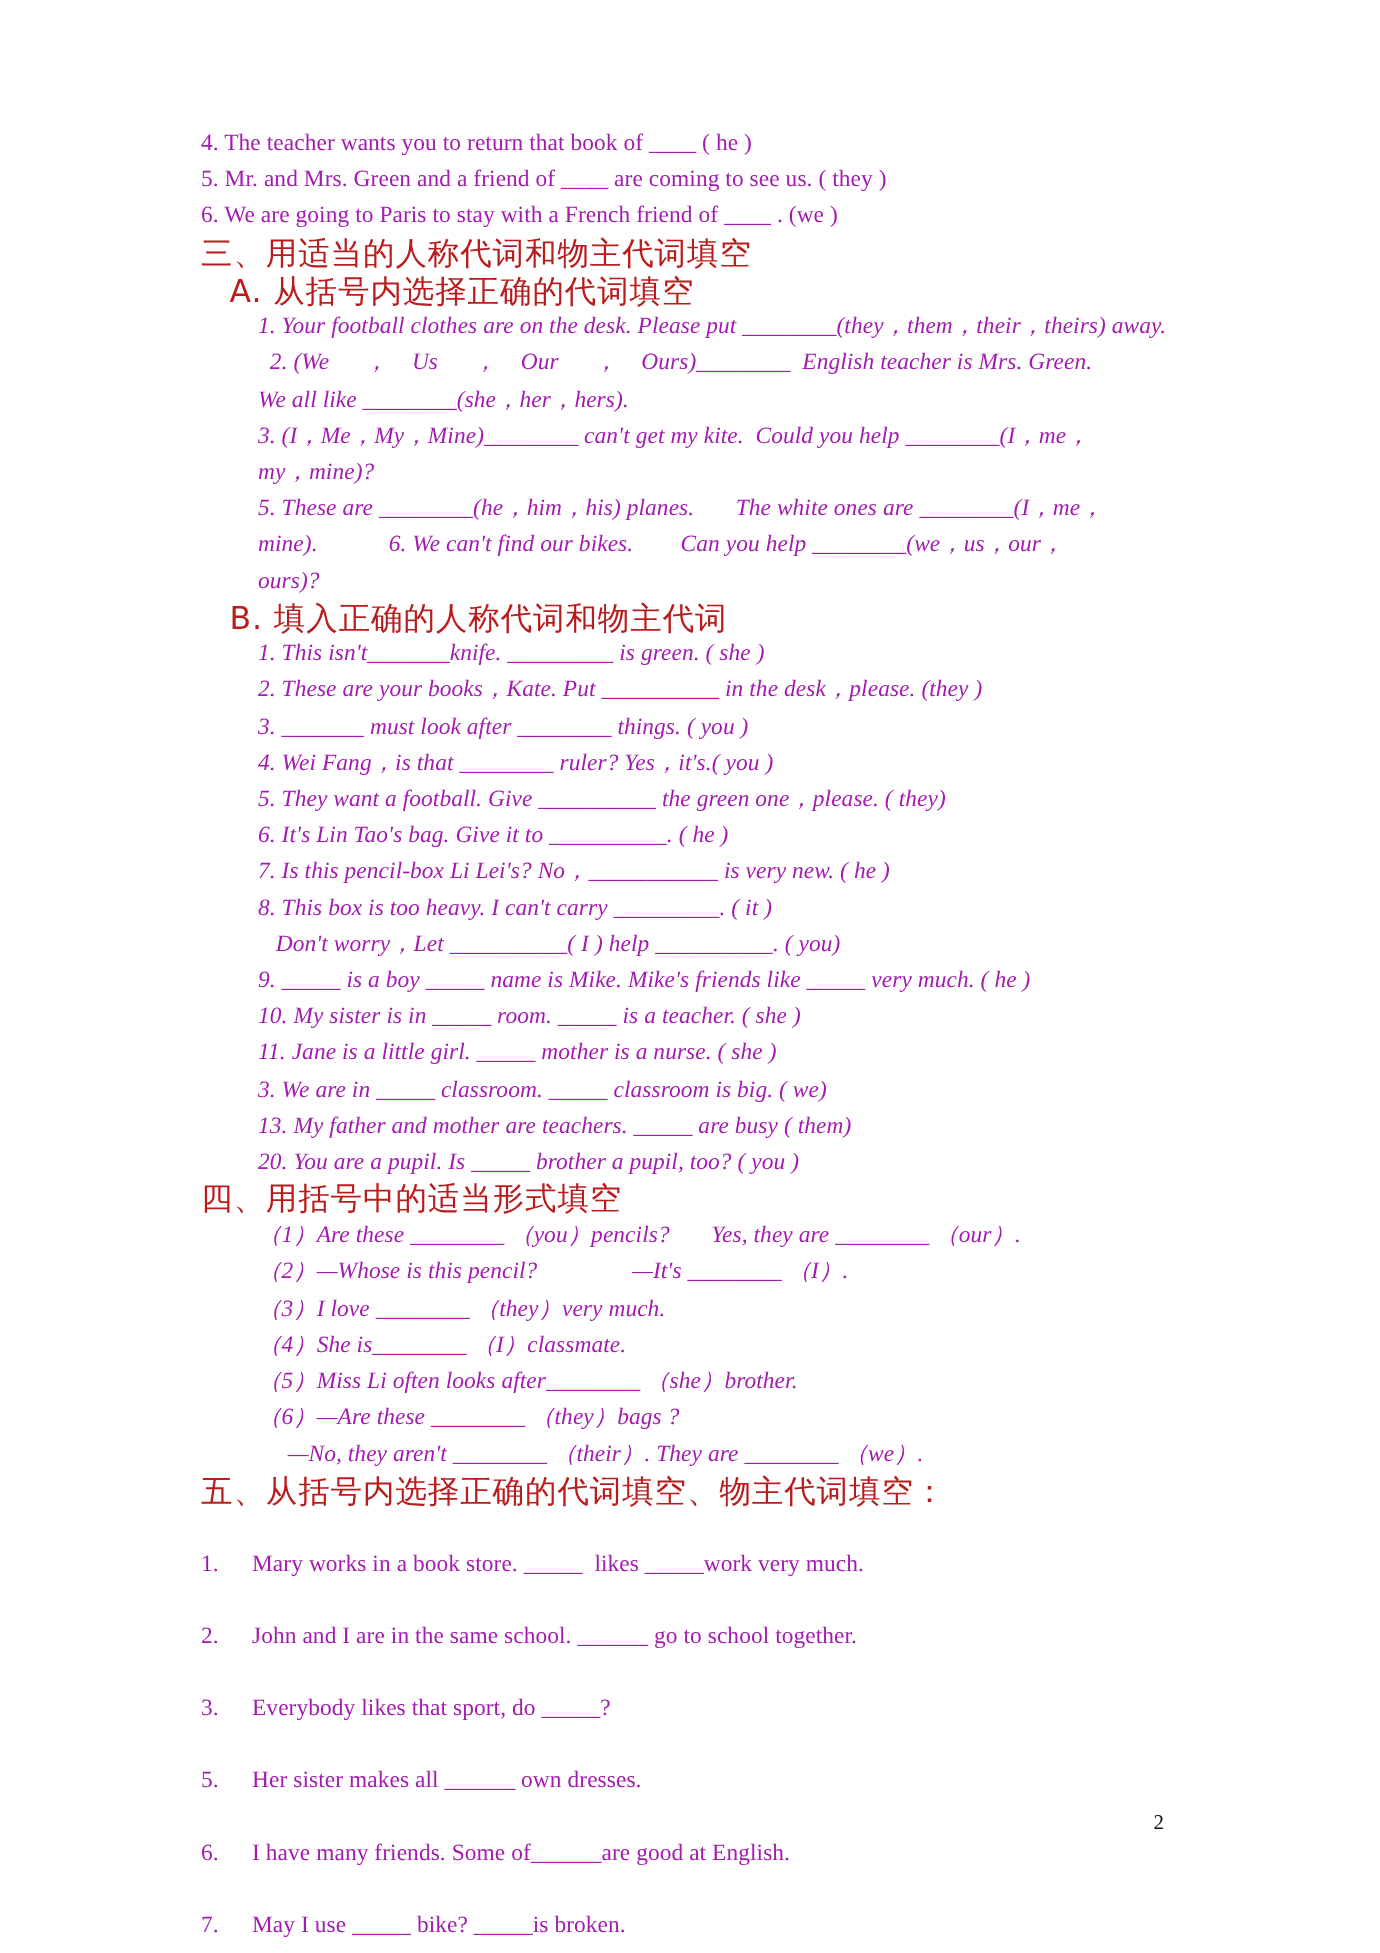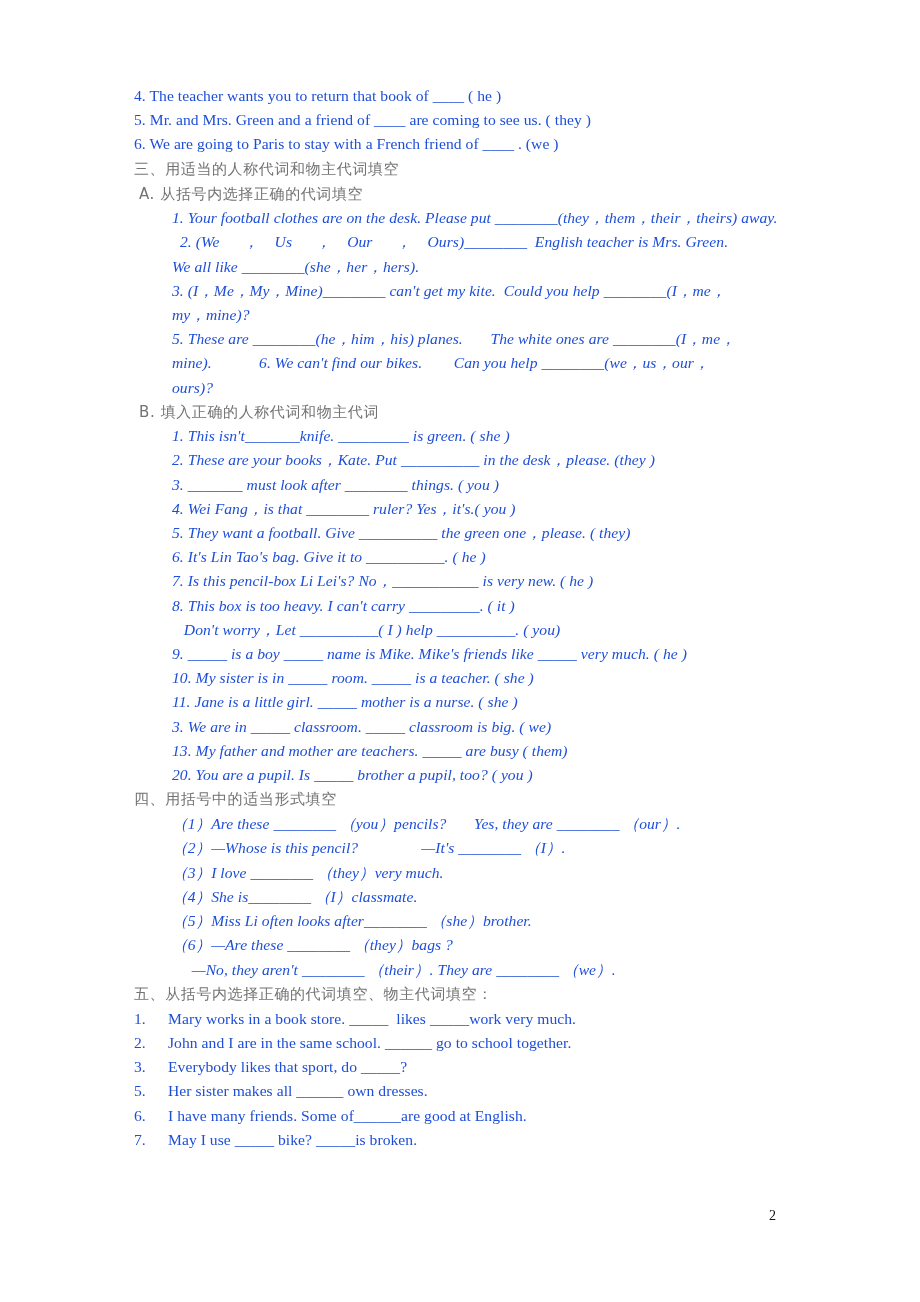--- a/index.html
+++ b/index.html
@@ -26,51 +26,52 @@
     position: absolute;
     left: 134px;
     top: 84px;
     width: 680px;
   }
   .ln {
     font-size: 15.6px;
     line-height: 24.2px;
     white-space: pre-wrap;
     letter-spacing: 0.05px;
-    color: #1d4ed8;
+    color: #a21caf;
   }
   
   .lv0 { margin-left: 0px; }
-  .lv1 { margin-left: 5px; }
+  .lv1 { margin-left: 19px; }
   .lv2 { margin-left: 38px; font-style: italic; }
 
   .cn {
     font-family: "DejaVu Sans", "Liberation Sans", sans-serif;
-    font-size: 15px;
-    color: #737373;
+    font-size: 21px;
+    color: #b91c1c;
     letter-spacing: 0.6px;
   }
   .sec-head {
     line-height: 25px;
   }
   .sub-head {
     line-height: 24.5px;
   }
   .pagenum {
     position: absolute;
     left: 769px;
     top: 1208px;
     font-size: 14px;
     font-family: "Liberation Serif", "DejaVu Serif", serif;
     color: #111;
   }
   
   .numrow {
     display: block;
     white-space: pre;
+    margin-top: 24px;
   }
   .numrow .num {
     display: inline-block;
     width: 34px;
   }
 </style>
 </head>
 <body>
 
 <div class="page">

